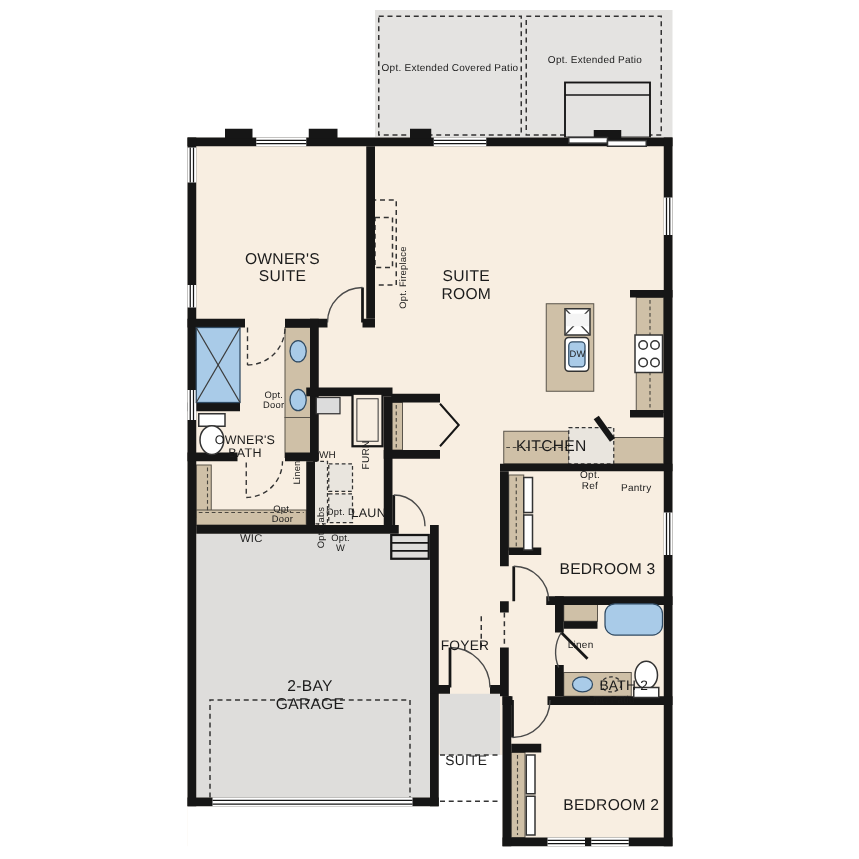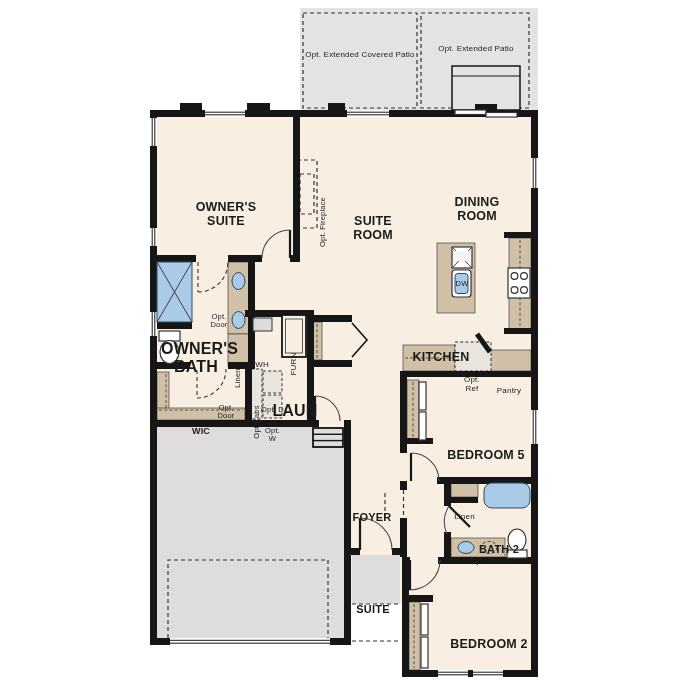--- a/index.html
+++ b/index.html
@@ -20,22 +20,22 @@
   .arc{fill:none;stroke:#4a4a4a;stroke-width:1.1;}
   .leaf{stroke:#161616;stroke-width:2.2;}
   .darc{fill:none;stroke:#333;stroke-width:1.1;stroke-dasharray:4 3;}
   .fix{fill:#fff;stroke:#333;stroke-width:1.2;}
   .win{fill:#fff;}
   .wl{stroke:#161616;stroke-width:1;}
   .xln{stroke:#3c3c3c;stroke-width:1;}
   #labels{position:absolute;left:0;top:0;width:687px;height:687px;margin-top:28px;}
   .lbl{position:absolute;transform:translate(-50%,-50%);color:#1b1b1b;
        text-align:center;line-height:1.12;font-size:7.5px;letter-spacing:.2px;}
-  .b{font-weight:bold;}
-  .s12{font-size:12.5px;} .s11{font-size:11px;} .s10{font-size:16px;}
+  .b{font-weight:normal;}
+  .s12{font-size:12.5px;} .s11{font-size:11px;} .s10{font-size:10px;}
   .s9{font-size:9px;} .s8{font-size:8px;}
   .nw{white-space:nowrap;}
   .rot{transform:translate(-50%,-50%) rotate(-90deg);white-space:nowrap;}
 </style>
 </head>
 <body>
 
 <div id="stage">
 
 <svg id="plan-svg" width="687" height="687" viewBox="0 0 687 687">
@@ -232,39 +232,39 @@
     <path class="arc" d="M449 506 A30 30 0 0 0 447 534"></path>
     <path d="M352 323 L367 340 L352 357" fill="none" stroke="#161616" stroke-width="1.6"></path>
   </g>
 </svg>
 
 <div id="labels">
   <div class="lbl s8" style="left:360px;top:27px;width:112px">Opt. Extended Covered Patio</div>
   <div class="lbl s8 nw" style="left:476px;top:21px">Opt. Extended Patio</div>
   <div class="lbl b s12" style="left:226px;top:186px;width:92px">OWNER'S SUITE</div>
   <div class="lbl b s12" style="left:373px;top:200px;width:64px">SUITE ROOM</div>
-  <div class="lbl b s12" style="left:477px;top:181px;width:72px">DINING ROOM</div>
   <div class="lbl rot" style="left:323px;top:194px">Opt. Fireplace</div>
   <div class="lbl b s12 nw" style="left:441px;top:329px">KITCHEN</div>
   <div class="lbl b s10" style="left:196px;top:330px;width:70px">OWNER'S BATH</div>
   <div class="lbl" style="left:219px;top:293px;width:34px">Opt. Door</div>
   <div class="lbl" style="left:226px;top:384px;width:34px">Opt. Door</div>
   <div class="lbl b s9 nw" style="left:201px;top:403px">WIC</div>
   <div class="lbl s8 nw" style="left:262px;top:337px">WH</div>
   <div class="lbl rot s8" style="left:294px;top:336px">FURN</div>
   <div class="lbl rot" style="left:238px;top:350px">Linen</div>
   <div class="lbl rot" style="left:256.5px;top:394px">Opt Cabs</div>
   <div class="lbl" style="left:272.5px;top:382px;width:24px">Opt. D</div>
   <div class="lbl" style="left:272.5px;top:406.5px;width:24px">Opt. W</div>
   <div class="lbl b s10 nw" style="left:295px;top:383px">LAUN</div>
   <div class="lbl nw" style="left:462px;top:256px">DW</div>
   <div class="lbl s8" style="left:472px;top:357px;width:28px">Opt. Ref</div>
   <div class="lbl s8 nw" style="left:509px;top:363px">Pantry</div>
-  <div class="lbl b s12 nw" style="left:486px;top:427px">BEDROOM 5</div>
+  <div class="lbl b s12 nw" style="left:486px;top:427px">BEDROOM 3</div>
   <div class="lbl s8 nw" style="left:464.5px;top:489px">Linen</div>
   <div class="lbl b s11 nw" style="left:499px;top:521px">BATH 2</div>
   <div class="lbl s8 nw" style="left:489px;top:533px">Opt. Patio</div>
   <div class="lbl b s12 nw" style="left:489px;top:616px">BEDROOM 2</div>
   <div class="lbl b s11 nw" style="left:372px;top:489px">FOYER</div>
   <div class="lbl b s11 nw" style="left:373px;top:581px">SUITE</div>
+  <div class="lbl b s12" style="left:248px;top:528px;width:78px">2-BAY GARAGE</div>
 </div>
 
 </div>
 
 </body></html>

